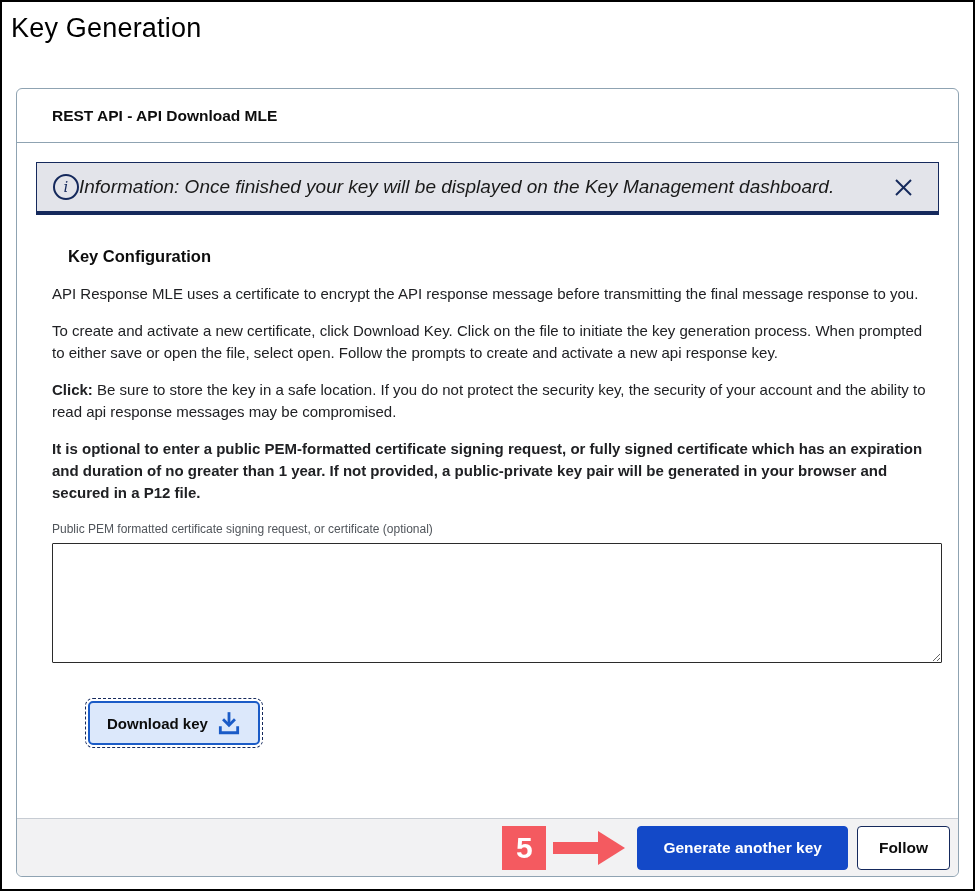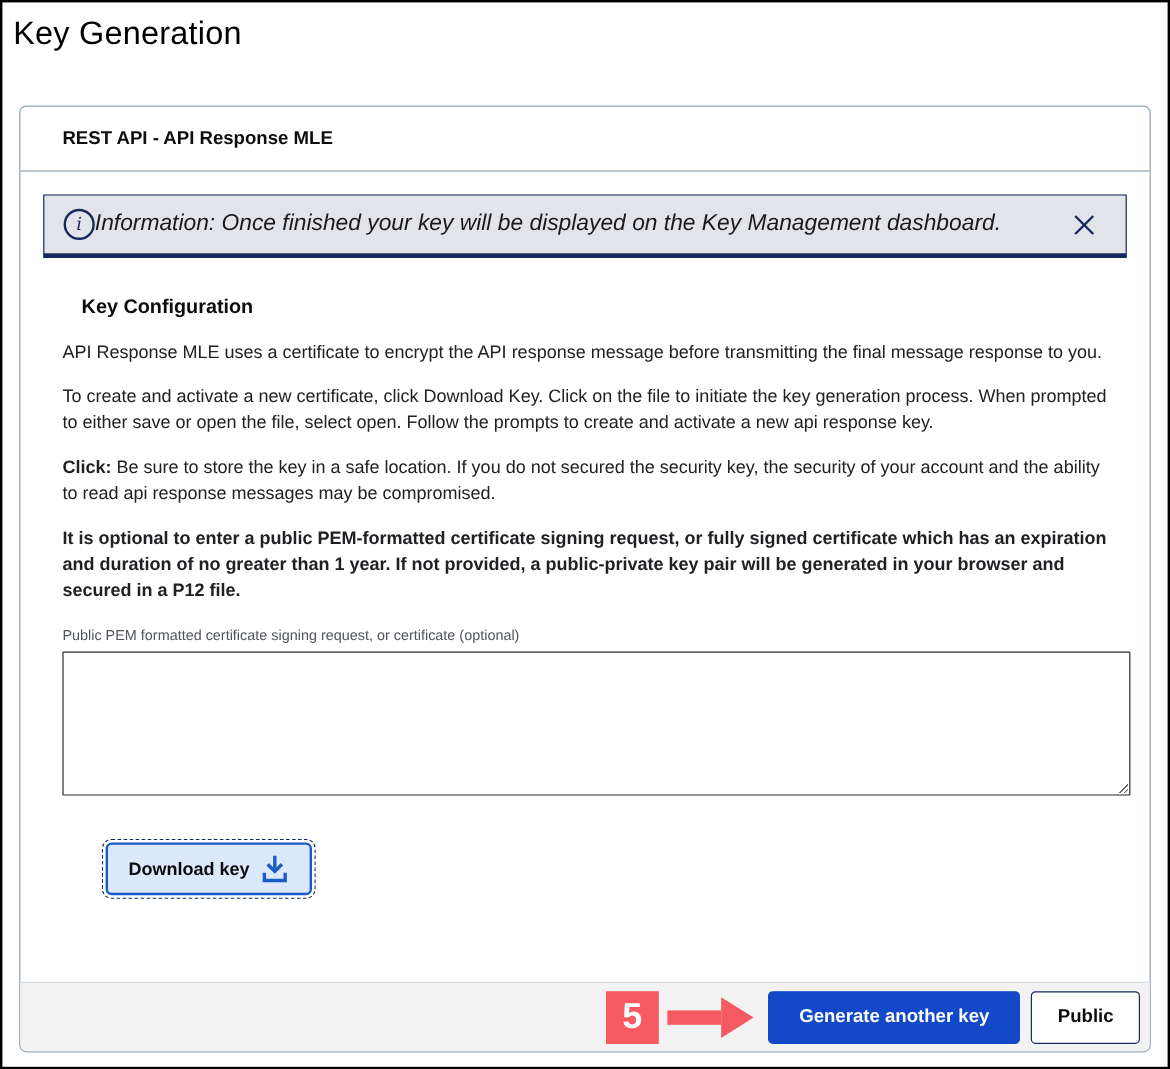--- a/index.html
+++ b/index.html
@@ -187,21 +187,21 @@
   }
 </style>
 </head>
 <body>
 
 <h1 class="page-title">Key Generation</h1>
 
 <div class="card">
 
   <div class="card-header">
-    <span>REST API - API Response MLE</span>
+    <span>REST API - API Download MLE</span>
   </div>
 
   <div class="card-body">
 
     <div class="banner">
       <span class="info-circle">i</span>
       <span class="banner-text">Information: Once finished your key will be displayed on the Key Management dashboard.</span>
       <button class="banner-close" aria-label="Close">
         <svg width="21" height="21" viewBox="0 0 21 21">
           <line x1="3" y1="3" x2="18" y2="18" stroke="#15295c" stroke-width="2"></line>
@@ -210,21 +210,21 @@
       </button>
     </div>
 
     <div class="content">
       <h2 class="section-heading">Key Configuration</h2>
 
       <p>API Response MLE uses a certificate to encrypt the API response message before transmitting the final message response to you.</p>
 
       <p>To create and activate a new certificate, click Download Key. Click on the file to initiate the key generation process. When prompted to either save or open the file, select open. Follow the prompts to create and activate a new api response key.</p>
 
-      <p><strong>Click:</strong><span> Be sure to store the key in a safe location. If you do not secured the security key, the security of your account and the ability to read api response messages may be compromised.</span></p>
+      <p><strong>Click:</strong><span> Be sure to store the key in a safe location. If you do not protect the security key, the security of your account and the ability to read api response messages may be compromised.</span></p>
 
       <p class="bold">It is optional to enter a public PEM-formatted certificate signing request, or fully signed certificate which has an expiration and duration of no greater than 1 year. If not provided, a public-private key pair will be generated in your browser and secured in a P12 file.</p>
 
       <label class="pem-label">Public PEM formatted certificate signing request, or certificate (optional)</label>
 
       <textarea class="pem-textarea" style=""></textarea>
 
       <div>
         <button class="download-btn">
           <span>Download key</span>
@@ -241,16 +241,16 @@
 
   <div class="card-footer">
     <span class="step-badge">5</span>
     <span class="red-arrow">
       <svg width="72" height="34" viewBox="0 0 72 34">
         <rect x="0" y="11" width="45" height="12" fill="#f45a60"></rect>
         <polygon points="45,0 72,17 45,34" fill="#f45a60"></polygon>
       </svg>
     </span>
     <button class="btn btn-primary">Generate another key</button>
-    <button class="btn btn-cancel">Public</button>
+    <button class="btn btn-cancel">Follow</button>
   </div>
 
 </div>
 
 </body></html>

